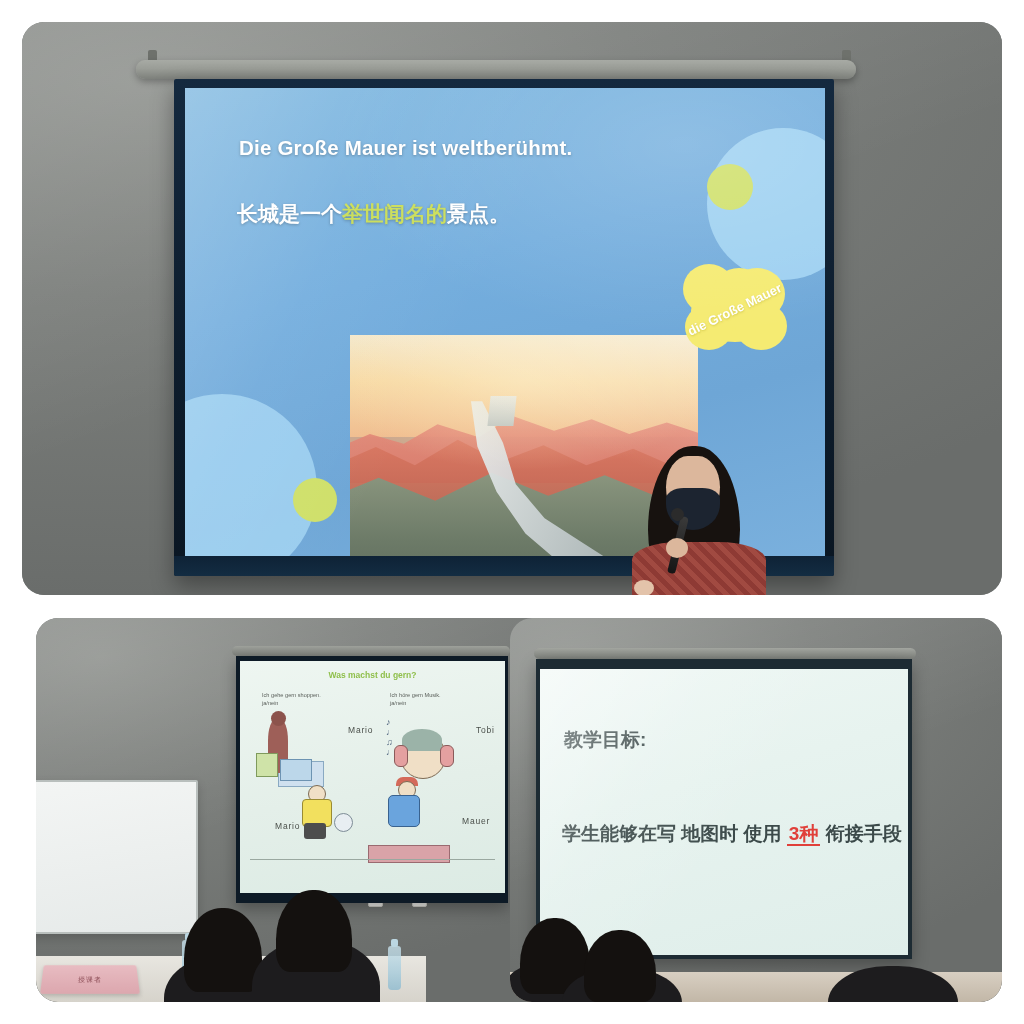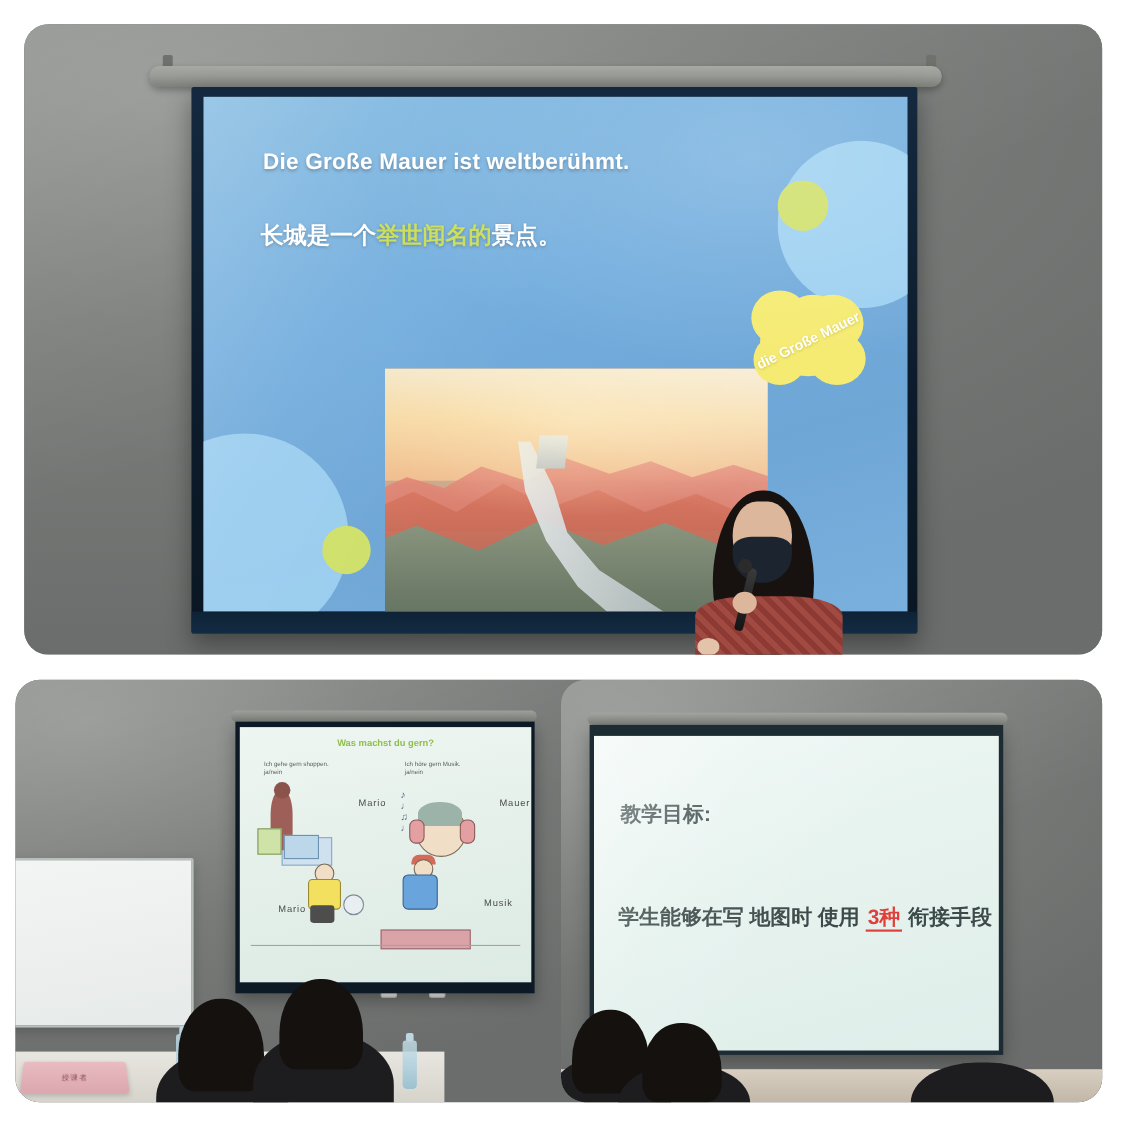--- a/index.html
+++ b/index.html
@@ -26,21 +26,21 @@
     position: absolute;
     overflow: hidden;
     border-radius: 22px;
     background: #6f7372;
   }
   #panel-top {
     left: 22px; top: 22px;
     width: 980px; height: 573px;
   }
   #panel-bl {
-    left: 14px; top: 618px;
+    left: 36px; top: 618px;
     width: 538px; height: 384px;
   }
   #panel-br {
     left: 510px; top: 618px;
     width: 492px; height: 384px;
   }
 
   
   .wall {
     position: absolute;
@@ -607,23 +607,23 @@
       <div class="bl-slide">
 
         <div class="bl-title">Was machst du gern?</div>
 
         <div class="bl-cap" id="bl-cap-1">Ich gehe gern shoppen.
 ja/nein</div>
         <div class="bl-cap" id="bl-cap-2">Ich höre gern Musik.
 ja/nein</div>
 
         <div class="bl-name" id="bl-name-sabine">Mario</div>
-        <div class="bl-name" id="bl-name-tobias">Mauer</div>
+        <div class="bl-name" id="bl-name-tobias">Tobi</div>
         <div class="bl-name" id="bl-name-mario">Mario</div>
-        <div class="bl-name" id="bl-name-jonas">Musik</div>
+        <div class="bl-name" id="bl-name-jonas">Mauer</div>
 
         <div class="doodle">
           <div class="d-crate"></div>
           <div class="d-shopper-body"></div>
           <div class="d-shopper-head"></div>
           <div class="d-bag-a"></div>
           <div class="d-bag-b"></div>
         </div>
 
         <div class="doodle">

